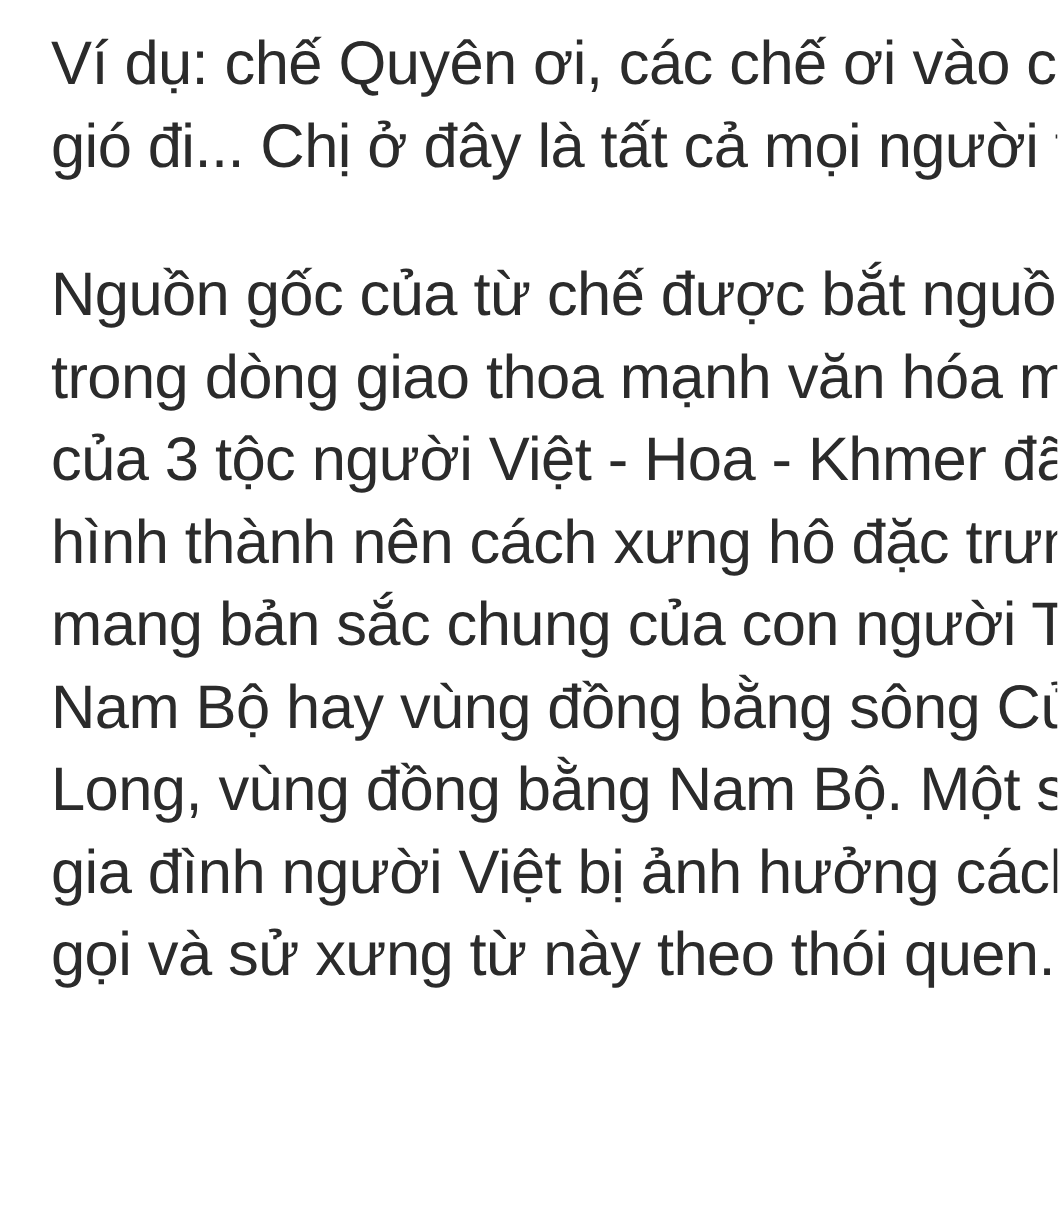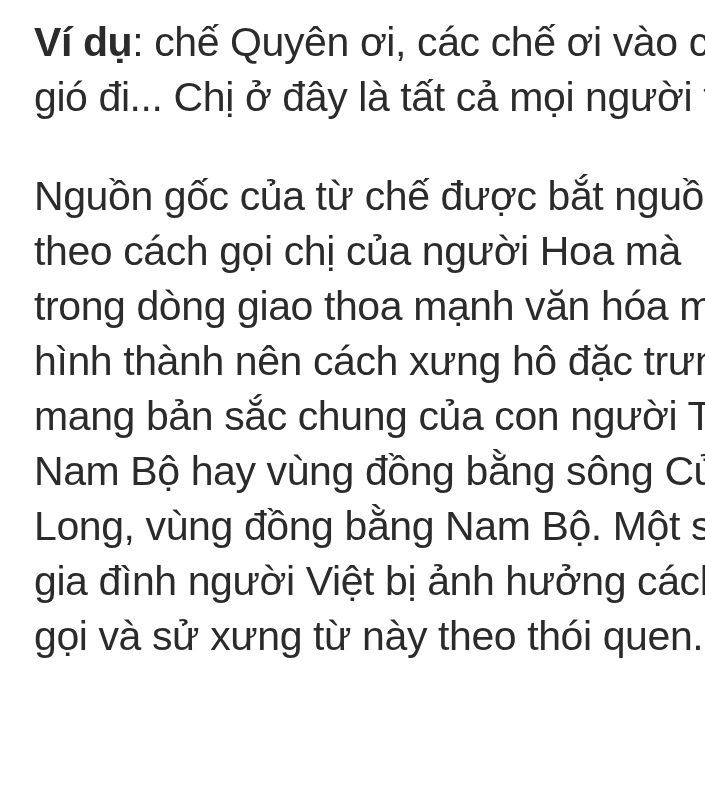--- a/index.html
+++ b/index.html
@@ -25,37 +25,37 @@
     padding: 0;
   }
   .para + .para {
     margin-top: 44px;
   }
   .line {
     display: block;
     white-space: nowrap;
   }
   .bold-lead {
-    font-weight: 700;
+    font-weight: 400;
   }
 </style>
 </head>
 <body>
 
 <div class="page">
 
   <p class="para">
     <span class="line"><b class="bold-lead">Ví dụ</b><span>: chế Quyên ơi, các chế ơi vào chém</span></span>
     <span class="line">gió đi... Chị ở đây là tất cả mọi người trừ</span>
   </p>
 
   <p class="para">
     <span class="line">Nguồn gốc của từ chế được bắt nguồn</span>
-    <span class="line">theo cách gọi chị của người Hoa mà</span>
     <span class="line">trong dòng giao thoa mạnh văn hóa mẽ</span>
+    <span class="line">của 3 tộc người Việt - Hoa - Khmer đã</span>
     <span class="line">hình thành nên cách xưng hô đặc trưng,</span>
     <span class="line">mang bản sắc chung của con người Tây</span>
     <span class="line">Nam Bộ hay vùng đồng bằng sông Cửu</span>
     <span class="line">Long, vùng đồng bằng Nam Bộ. Một số</span>
     <span class="line">gia đình người Việt bị ảnh hưởng cách</span>
     <span class="line">gọi và sử xưng từ này theo thói quen.</span>
   </p>
 
 </div>
 

